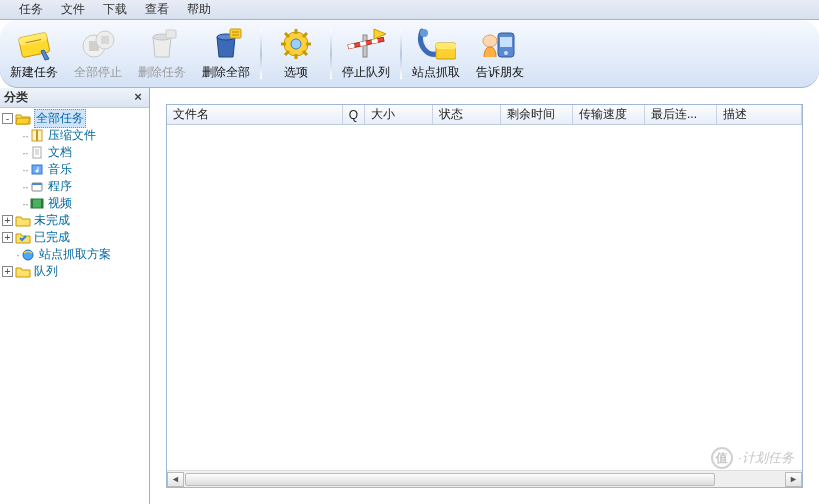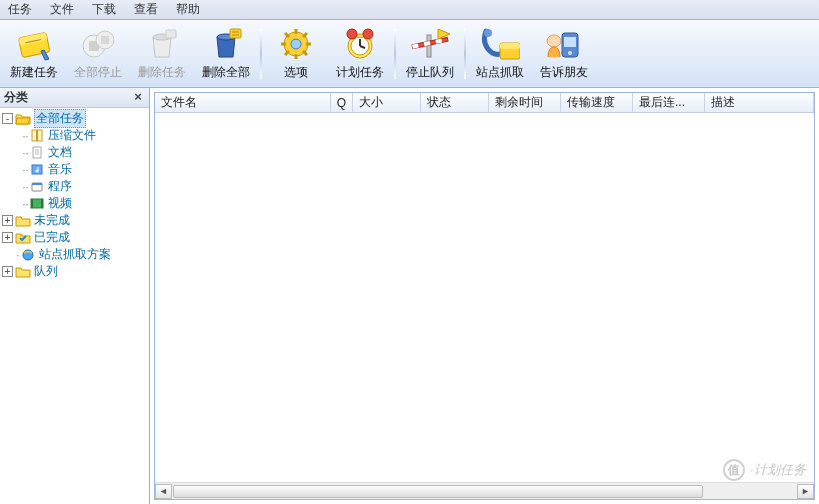--- a/index.html
+++ b/index.html
@@ -1,40 +1,40 @@
 <!DOCTYPE html>
 <html><head>
 <meta charset="utf-8">
 <style>
 * { margin: 0; padding: 0; box-sizing: border-box; font-family: "Microsoft YaHei", SimSun, Arial, sans-serif; }
 body { width: 819px; height: 504px; background: #fff; overflow: hidden; font-size: 12px; }
 
-.menubar { height: 20px; background: linear-gradient(#e8ecf5,#d8e0ef); border-bottom: 1px solid #9fb7d4; display: flex; align-items: center; padding: 0 0; gap: 2px; }
+.menubar { height: 20px; background: linear-gradient(#e8ecf5,#d8e0ef); border-bottom: 1px solid #9fb7d4; display: flex; align-items: center; padding: 0 11px; gap: 2px; }
 .menubar span { padding: 2px 8px; color: #333; }
 
-.toolbar { height: 68px; background: linear-gradient(#f6f9fe,#e6eefa 50%,#d4e2f5); border-bottom: 1px solid #9fb7d4; display: flex; align-items: center; padding: 0 2px; gap: 0; }
+.toolbar { height: 68px; background: linear-gradient(#f6f9fe,#e6eefa 50%,#d4e2f5); border-bottom: 1px solid #9fb7d4; display: flex; align-items: center; padding: 0 2px; gap: 0; border-radius: 18px; }
 .tbtn { width: 64px; height: 64px; display: flex; flex-direction: column; align-items: center; justify-content: center; gap: 2px; border-radius: 3px; }
 .tbtn .ico { width: 40px; height: 36px; display: flex; align-items: center; justify-content: center; }
 .tbtn .lbl { font-size: 12px; color: #111; text-align: center; white-space: nowrap; }
 .tbtn.dis .lbl { color: #9a9a9a; }
 .tsep { width: 2px; height: 50px; background: linear-gradient(#fff,#b8c8e0,#fff); margin: 0 2px; }
 
 .workarea { display: flex; height: 416px; }
 .sidebar { width: 150px; border-right: 1px solid #aab; background: #fff; position: relative; }
 .side-hdr { height: 20px; background: linear-gradient(#f0f4fa,#dae4f2); border-bottom: 1px solid #bcc8dc; display: flex; align-items: center; justify-content: space-between; padding: 0 4px; font-weight: bold; color: #333; gap: 12px; }
 .closex { width: 14px; height: 14px; font-family: Arial; font-size: 13px; font-weight: bold; color: #444; text-align: center; line-height: 12px; cursor: pointer; }
 .tree { padding: 2px 0; overflow: auto; height: calc(100% - 20px); }
 .tnode { display: flex; align-items: center; height: 17px; white-space: nowrap; cursor: default; }
 .exp { width: 11px; height: 11px; border: 1px solid #888; background: #fff; color: #555; font-size: 10px; line-height: 9px; text-align: center; margin-right: 2px; font-family: monospace; }
 .dots { color: #888; letter-spacing: -1px; margin-right: 1px; }
 .tico { width: 16px; height: 14px; margin-right: 3px; display: inline-flex; align-items: center; justify-content: center; }
 .txt { color: #0369a1; }
 .txt.sel { background: #cfe3fb; border: 1px dotted #6a8fc0; padding: 0 1px; }
 
-.main { flex: 1; display: flex; flex-direction: column; background: #000000; border: 1px solid #9fb7d4; margin: 4px; position: relative; }
+.main { flex: 1; display: flex; flex-direction: column; background: #000000; border: 1px solid #9fb7d4; margin: 16px; position: relative; }
 .cols { height: 20px; background: linear-gradient(#fcfdff,#e7eef8); border-bottom: 1px solid #c0cce0; display: flex; }
 .col { border-right: 1px solid #c8d4e6; display: flex; align-items: center; padding: 0 6px; color: #222; position: relative; }
 .listbody { flex: 1; background: #fff; overflow: auto; }
 .scroll-h { height: 17px; background: #f0f0f0; border-top: 1px solid #ddd; display: flex; align-items: center; }
 .sbtn { width: 17px; height: 15px; background: linear-gradient(#fdfdfd,#e4e4e4); border: 1px solid #bbb; display: flex; align-items: center; justify-content: center; font-size: 9px; color: #555; }
 .strack { flex: 1; height: 15px; background: #efefef; margin: 0 1px; display: flex; align-items: center; }
 .sthumb { width: 530px; height: 13px; background: linear-gradient(#fdfdfd,#dcdcdc); border: 1px solid #bbb; border-radius: 2px; }
 
 .watermark { position: absolute; right: 8px; bottom: 18px; opacity: .38; font-size: 13px; color: #666; display: flex; align-items: center; gap: 5px; pointer-events: none; font-style: italic;}
 .watermark .circ { width: 22px; height: 22px; border: 2px solid #888; border-radius: 50%; display: flex; align-items: center; justify-content: center; font-size: 12px; font-style: normal; font-weight: bold;}
@@ -113,33 +113,20 @@
             <line x1="8" y1="6" x2="12" y2="10"></line>
             <line x1="26" y1="24" x2="30" y2="28"></line>
             <line x1="8" y1="28" x2="12" y2="24"></line>
             <line x1="26" y1="10" x2="30" y2="6"></line>
           </g>
           <circle cx="19" cy="17" r="5" fill="#9acfff" stroke="#3a7fc0"></circle>
         </svg>
     </div>
     <div class="lbl">选项</div>
   </div>
-  <div class="tbtn">
-    <div class="ico">
-      <svg width="38" height="34">
-          <circle cx="19" cy="19" r="12" fill="#ffe56a" stroke="#c79a00"></circle>
-          <circle cx="19" cy="19" r="9" fill="#fff" stroke="#c79a00"></circle>
-          <line x1="19" y1="19" x2="19" y2="12" stroke="#333" stroke-width="2"></line>
-          <line x1="19" y1="19" x2="24" y2="21" stroke="#333" stroke-width="2"></line>
-          <circle cx="11" cy="7" r="5" fill="#e84c3c" stroke="#a82818"></circle>
-          <circle cx="27" cy="7" r="5" fill="#e84c3c" stroke="#a82818"></circle>
-        </svg>
-    </div>
-    <div class="lbl">计划任务</div>
-  </div>
   <div class="tsep"></div>
   <div class="tbtn">
     <div class="ico">
       <svg width="44" height="34">
           <rect x="17" y="8" width="4" height="22" fill="#c8c8c8" stroke="#888"></rect>
           <rect x="2" y="14" width="36" height="4" fill="#e84c3c" stroke="#a82818" transform="rotate(-12 20 16)"></rect>
           <rect x="2" y="14" width="6" height="4" fill="#fff" transform="rotate(-12 20 16)"></rect>
           <rect x="14" y="14" width="6" height="4" fill="#fff" transform="rotate(-12 20 16)"></rect>
           <rect x="26" y="14" width="6" height="4" fill="#fff" transform="rotate(-12 20 16)"></rect>
           <polygon points="28,2 40,7 28,12" fill="#ffd030" stroke="#c79a00"></polygon>

